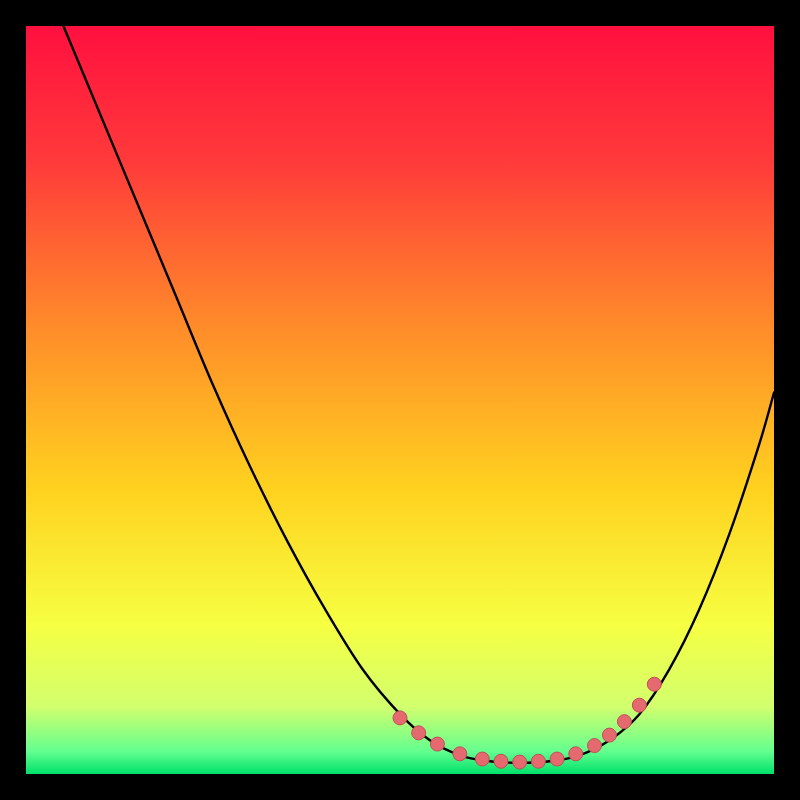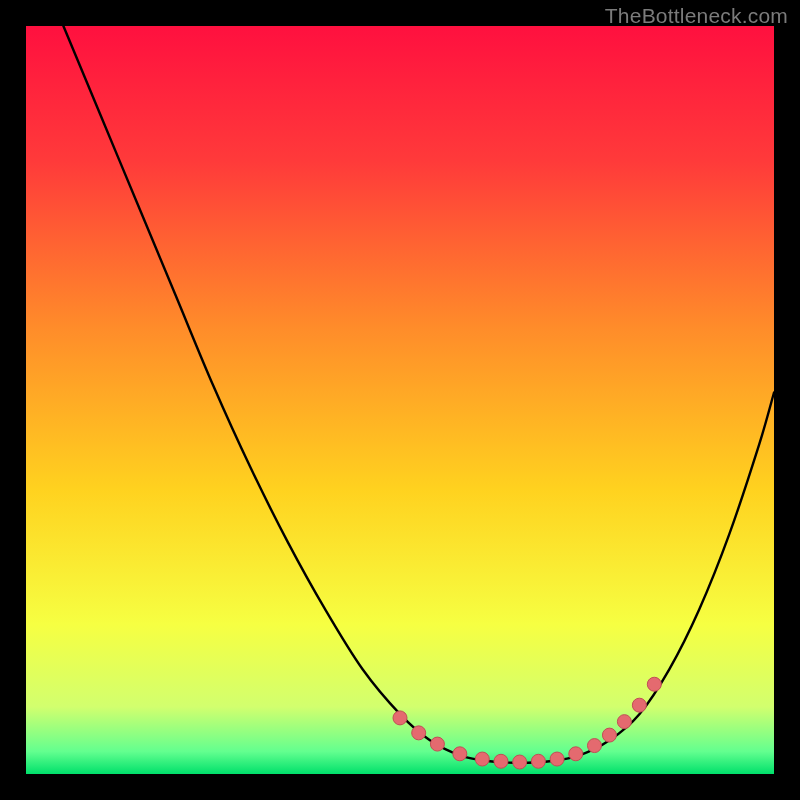--- a/index.html
+++ b/index.html
@@ -27,21 +27,20 @@
     letter-spacing: 0.2px;
   }
   svg {
     display: block;
   }
 </style>
 </head>
 <body>
 <div class="frame">
 
-  <div class="watermark">TheBottleneck.com</div>
 
   <svg id="chart-svg" width="800" height="800" viewBox="0 0 800 800">
     <defs>
       <linearGradient id="bg-grad" x1="0" y1="0" x2="0" y2="1">
         <stop id="g0" offset="0%" stop-color="#ff103f"></stop>
         <stop id="g1" offset="18%" stop-color="#ff3a3a"></stop>
         <stop id="g2" offset="40%" stop-color="#ff8b2a"></stop>
         <stop id="g3" offset="62%" stop-color="#ffd21f"></stop>
         <stop id="g4" offset="80%" stop-color="#f6ff42"></stop>
         <stop id="g5" offset="91%" stop-color="#d2ff6e"></stop>

